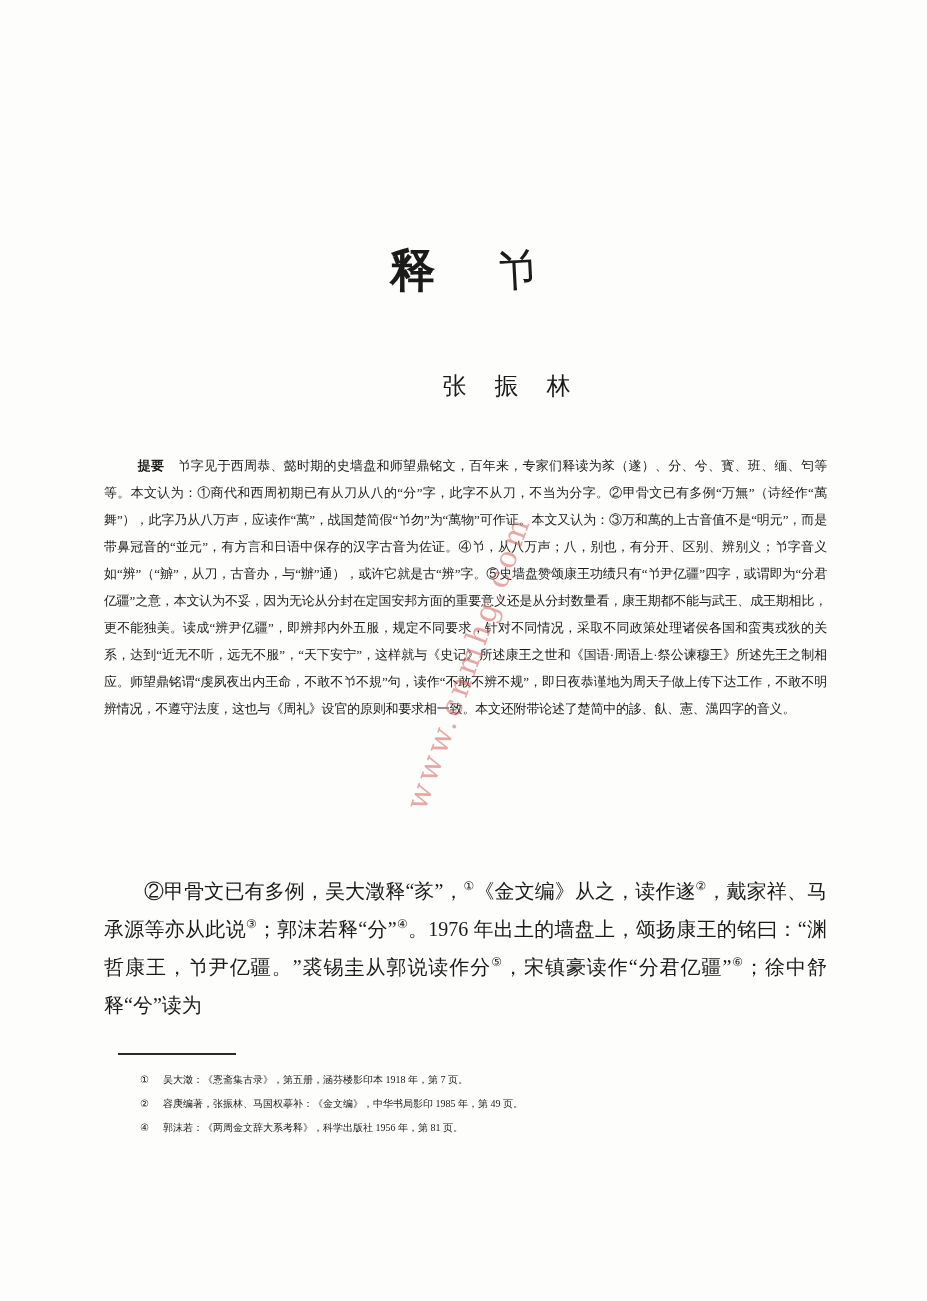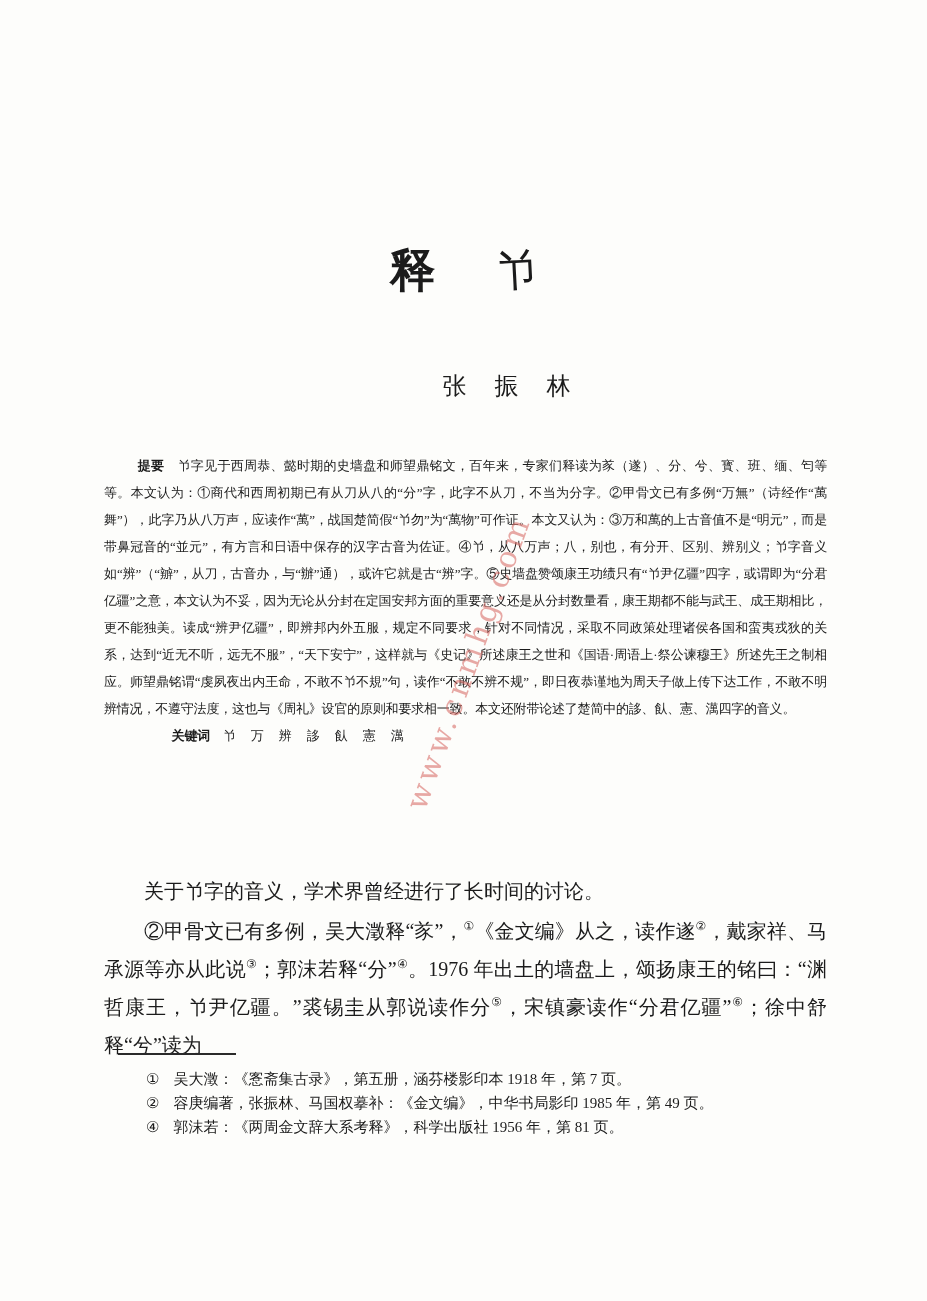--- a/index.html
+++ b/index.html
@@ -120,24 +120,23 @@
     top: 1053px;
     left: 118px;
     width: 118px;
     border-top: 2px solid #2a2a2a;
   }
   .footnotes {
     position: absolute;
     top: 1068px;
     left: 103px;
     width: 757px;
-    font-size: 15px;
+    font-size: 10px;
     line-height: 23.5px;
     text-align: justify;
-    margin-left: 6px;
   }
   .fn {
     text-indent: 37px;
     margin-bottom: 0.5px;
   }
   .fn .fn-num {
     padding-right: 14px;
   }
   
   .hd { font-weight: 400; }
@@ -151,25 +150,23 @@
 
   <div class="title-row">
     <span class="title-main">释</span>
     <span class="title-glyph hd">兯</span>
   </div>
 
   <div class="author">张　振　林</div>
 
   <div class="abstract">
     <p><span class="lead-label">提要</span>　<span>兯字见于西周恭、懿时期的史墙盘和师望鼎铭文，百年来，专家们释读为㒸（遂）、分、兮、寳、班、缅、匄等等。本文认为：①商代和西周初期已有从刀从八的“分”字，此字不从刀，不当为分字。②甲骨文已有多例“万無”（诗经作“萬舞”），此字乃从八万声，应读作“萬”，战国楚简假“兯勿”为“萬物”可作证。本文又认为：③万和萬的上古音值不是“明元”，而是带鼻冠音的“並元”，有方言和日语中保存的汉字古音为佐证。④兯，从八万声；八，别也，有分开、区别、辨别义；兯字音义如“辨”（“辧”，从刀，古音办，与“辦”通），或许它就是古“辨”字。⑤史墙盘赞颂康王功绩只有“兯尹亿疆”四字，或谓即为“分君亿疆”之意，本文认为不妥，因为无论从分封在定国安邦方面的重要意义还是从分封数量看，康王期都不能与武王、成王期相比，更不能独美。读成“辨尹亿疆”，即辨邦内外五服，规定不同要求，针对不同情况，采取不同政策处理诸侯各国和蛮夷戎狄的关系，达到“近无不听，远无不服”，“天下安宁”，这样就与《史记》所述康王之世和《国语·周语上·祭公谏穆王》所述先王之制相应。师望鼎铭谓“虔夙夜出内王命，不敢不兯不規”句，读作“不敢不辨不规”，即日夜恭谨地为周天子做上传下达工作，不敢不明辨情况，不遵守法度，这也与《周礼》设官的原则和要求相一致。本文还附带论述了楚简中的誃、飤、憲、澫四字的音义。</span></p>
-    <p class="kw-line"><span class="lead-label">关键词</span>　<span class="kw-items">兯　万　辨　誃　飤　憲　澫</span></p>
   </div>
 
   <div class="body-text">
-    <p>关于兯字的音义，学术界曾经进行了长时间的讨论。</p>
     <p><span>②甲骨文已有多例，吴大澂释“㒸”，</span><sup>①</sup><span>《金文编》从之，读作遂</span><sup>②</sup><span>，戴家祥、马承源等亦从此说</span><sup>③</sup><span>；郭沫若释“分”</span><sup>④</sup><span>。1976 年出土的墙盘上，颂扬康王的铭曰：“渊哲康王，兯尹亿疆。”裘锡圭从郭说读作分</span><sup>⑤</sup><span>，宋镇豪读作“分君亿疆”</span><sup>⑥</sup><span>；徐中舒释“兮”读为</span></p>
   </div>
 
   <div class="fn-sep"></div>
 
   <div class="footnotes">
     <div class="fn"><span class="fn-num">①</span><span>吴大澂：《愙斋集古录》，第五册，涵芬楼影印本 1918 年，第 7 页。</span></div>
     <div class="fn"><span class="fn-num">②</span><span>容庚编著，张振林、马国权摹补：《金文编》，中华书局影印 1985 年，第 49 页。</span></div>
     <div class="fn"><span class="fn-num">④</span><span>郭沫若：《两周金文辞大系考释》，科学出版社 1956 年，第 81 页。</span></div>
   </div>

